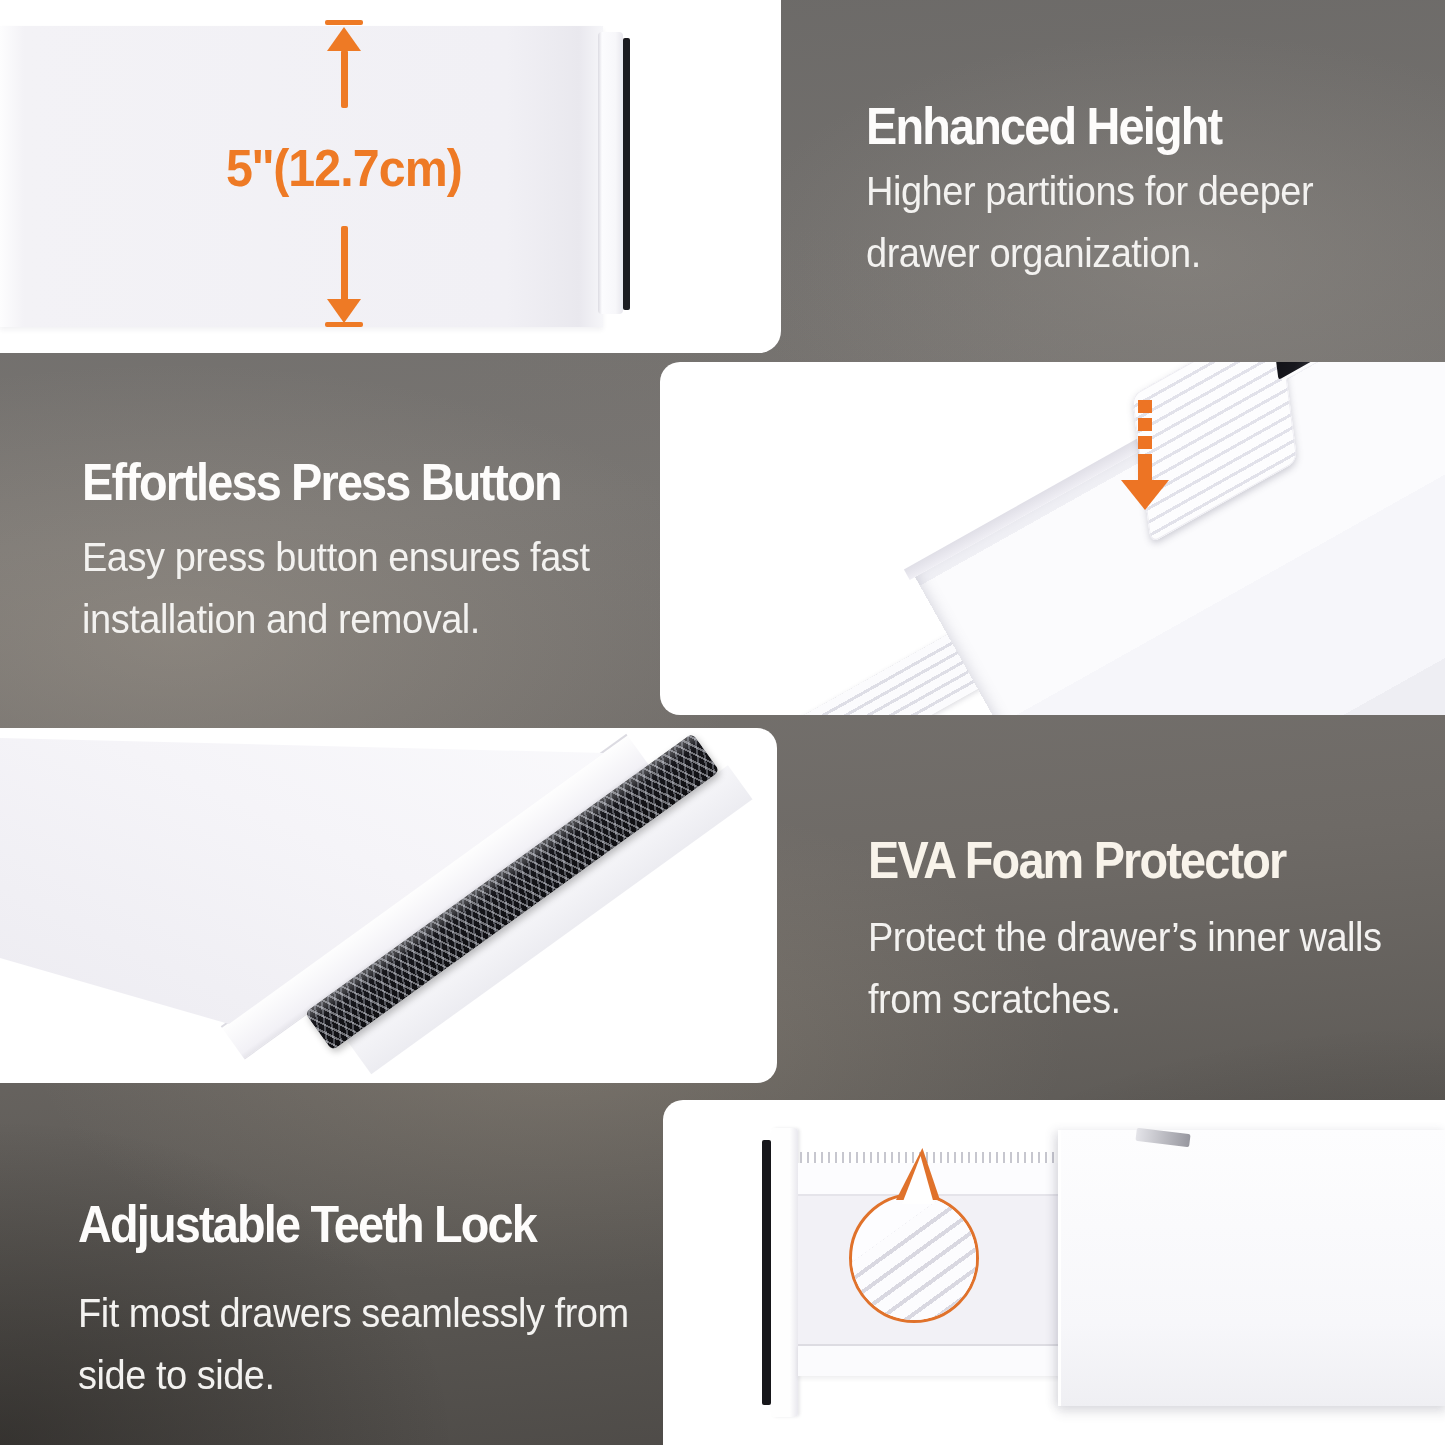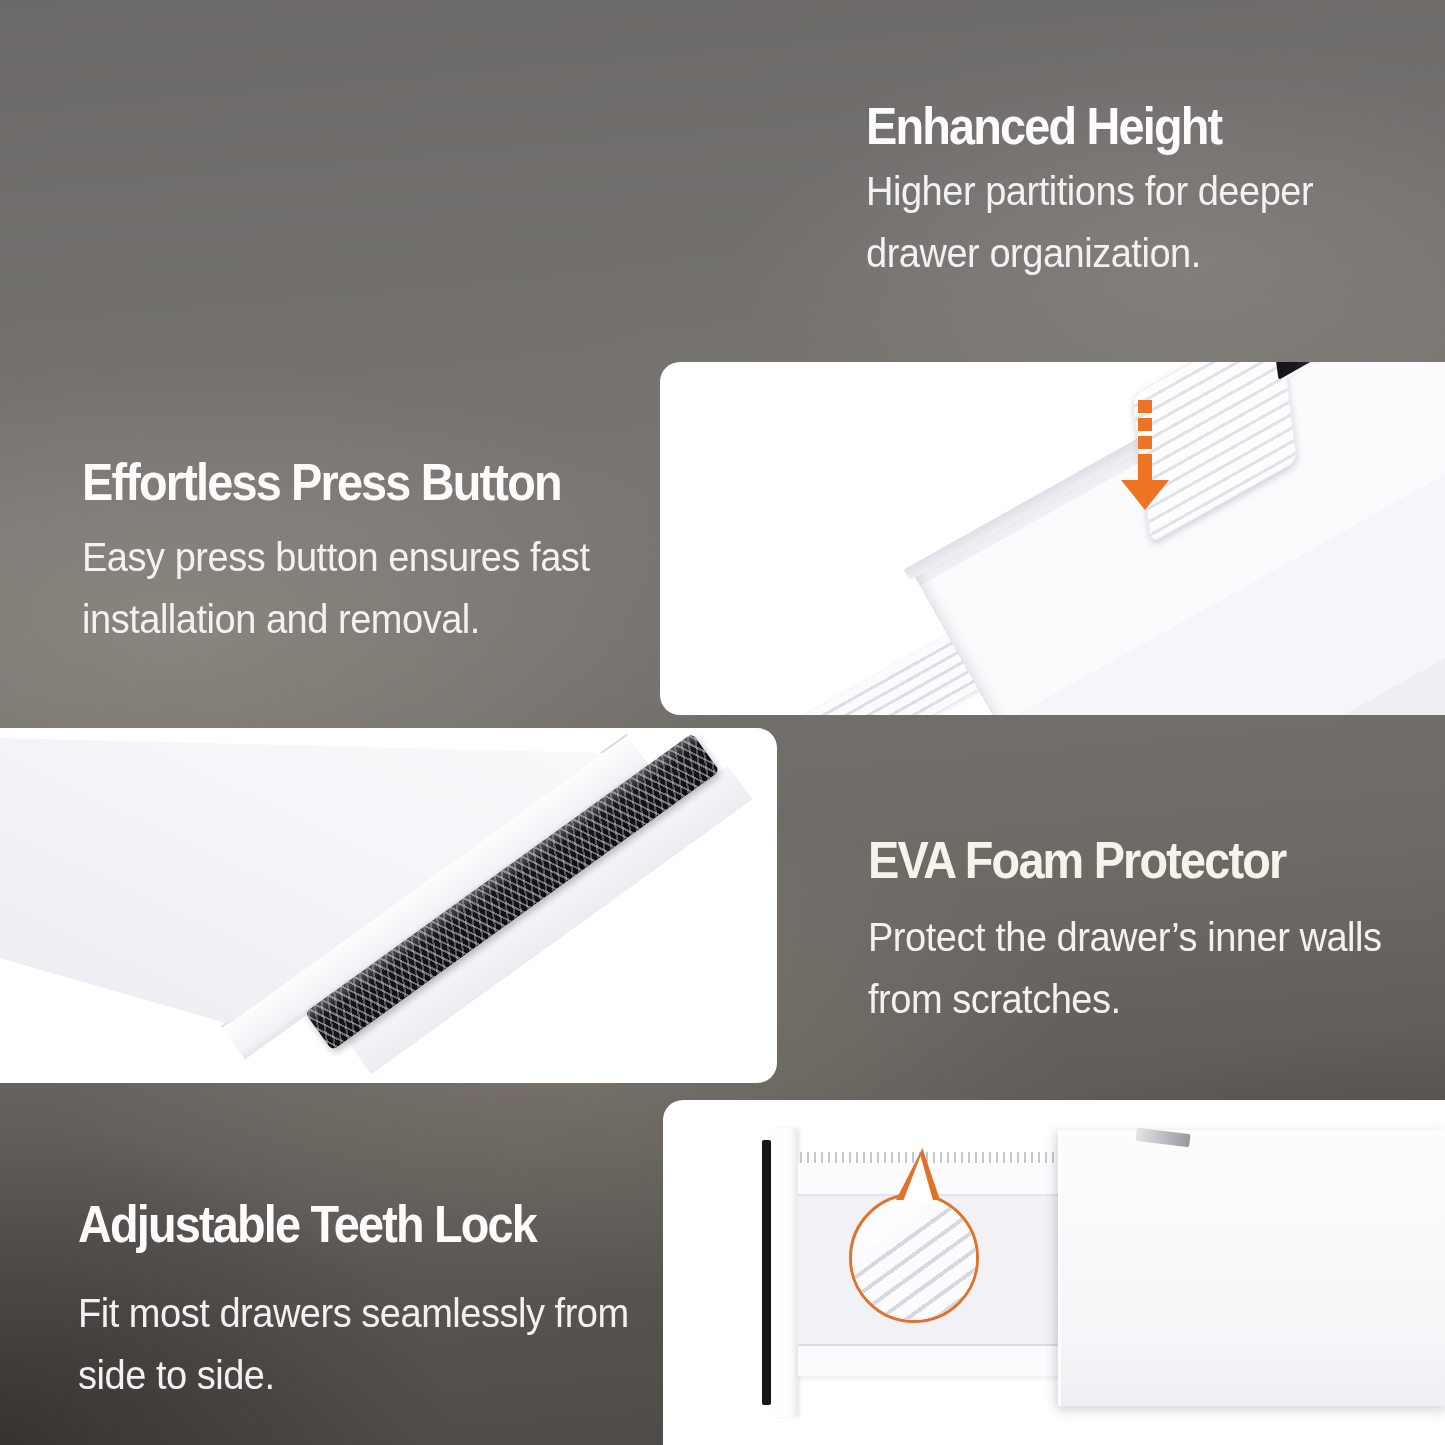--- a/index.html
+++ b/index.html
@@ -104,20 +104,32 @@
     transform:scaleX(.9);transform-origin:0 50%;white-space:nowrap;line-height:60px;}
   .p{position:absolute;font-size:40px;font-weight:400;letter-spacing:-.5px;color:#f3f2f0;
     transform:scaleX(.95);transform-origin:0 0;white-space:nowrap;line-height:62px;}
   .cream{color:#f8f3ea;}
 </style>
 </head>
 <body>
 
 <div class="canvas">
 
+  <div class="photo" id="photoTL">
+    <div class="tl-panel"></div>
+    <div class="tl-cap"></div>
+    <div class="tl-black"></div>
+    <div class="m-cap" style="left:325px;top:20px;"></div>
+    <div class="m-head-up" style="left:327px;top:27px;"></div>
+    <div class="m-shaft" style="left:341px;top:50px;height:58px;"></div>
+    <div class="m-label">5''(12.7cm)</div>
+    <div class="m-shaft" style="left:341px;top:226px;height:76px;"></div>
+    <div class="m-head-dn" style="left:327px;top:299px;"></div>
+    <div class="m-cap" style="left:325px;top:322px;"></div>
+  </div>
 
   <div class="h1" style="left:866px;top:96px;">Enhanced Height</div>
   <div class="p" style="left:866px;top:160px;">
     <div>Higher partitions for deeper</div>
     <div>drawer organization.</div>
   </div>
 
   <div class="h1" style="left:82px;top:452px;">Effortless Press Button</div>
   <div class="p" style="left:82px;top:526px;">
     <div>Easy press button ensures fast</div>

